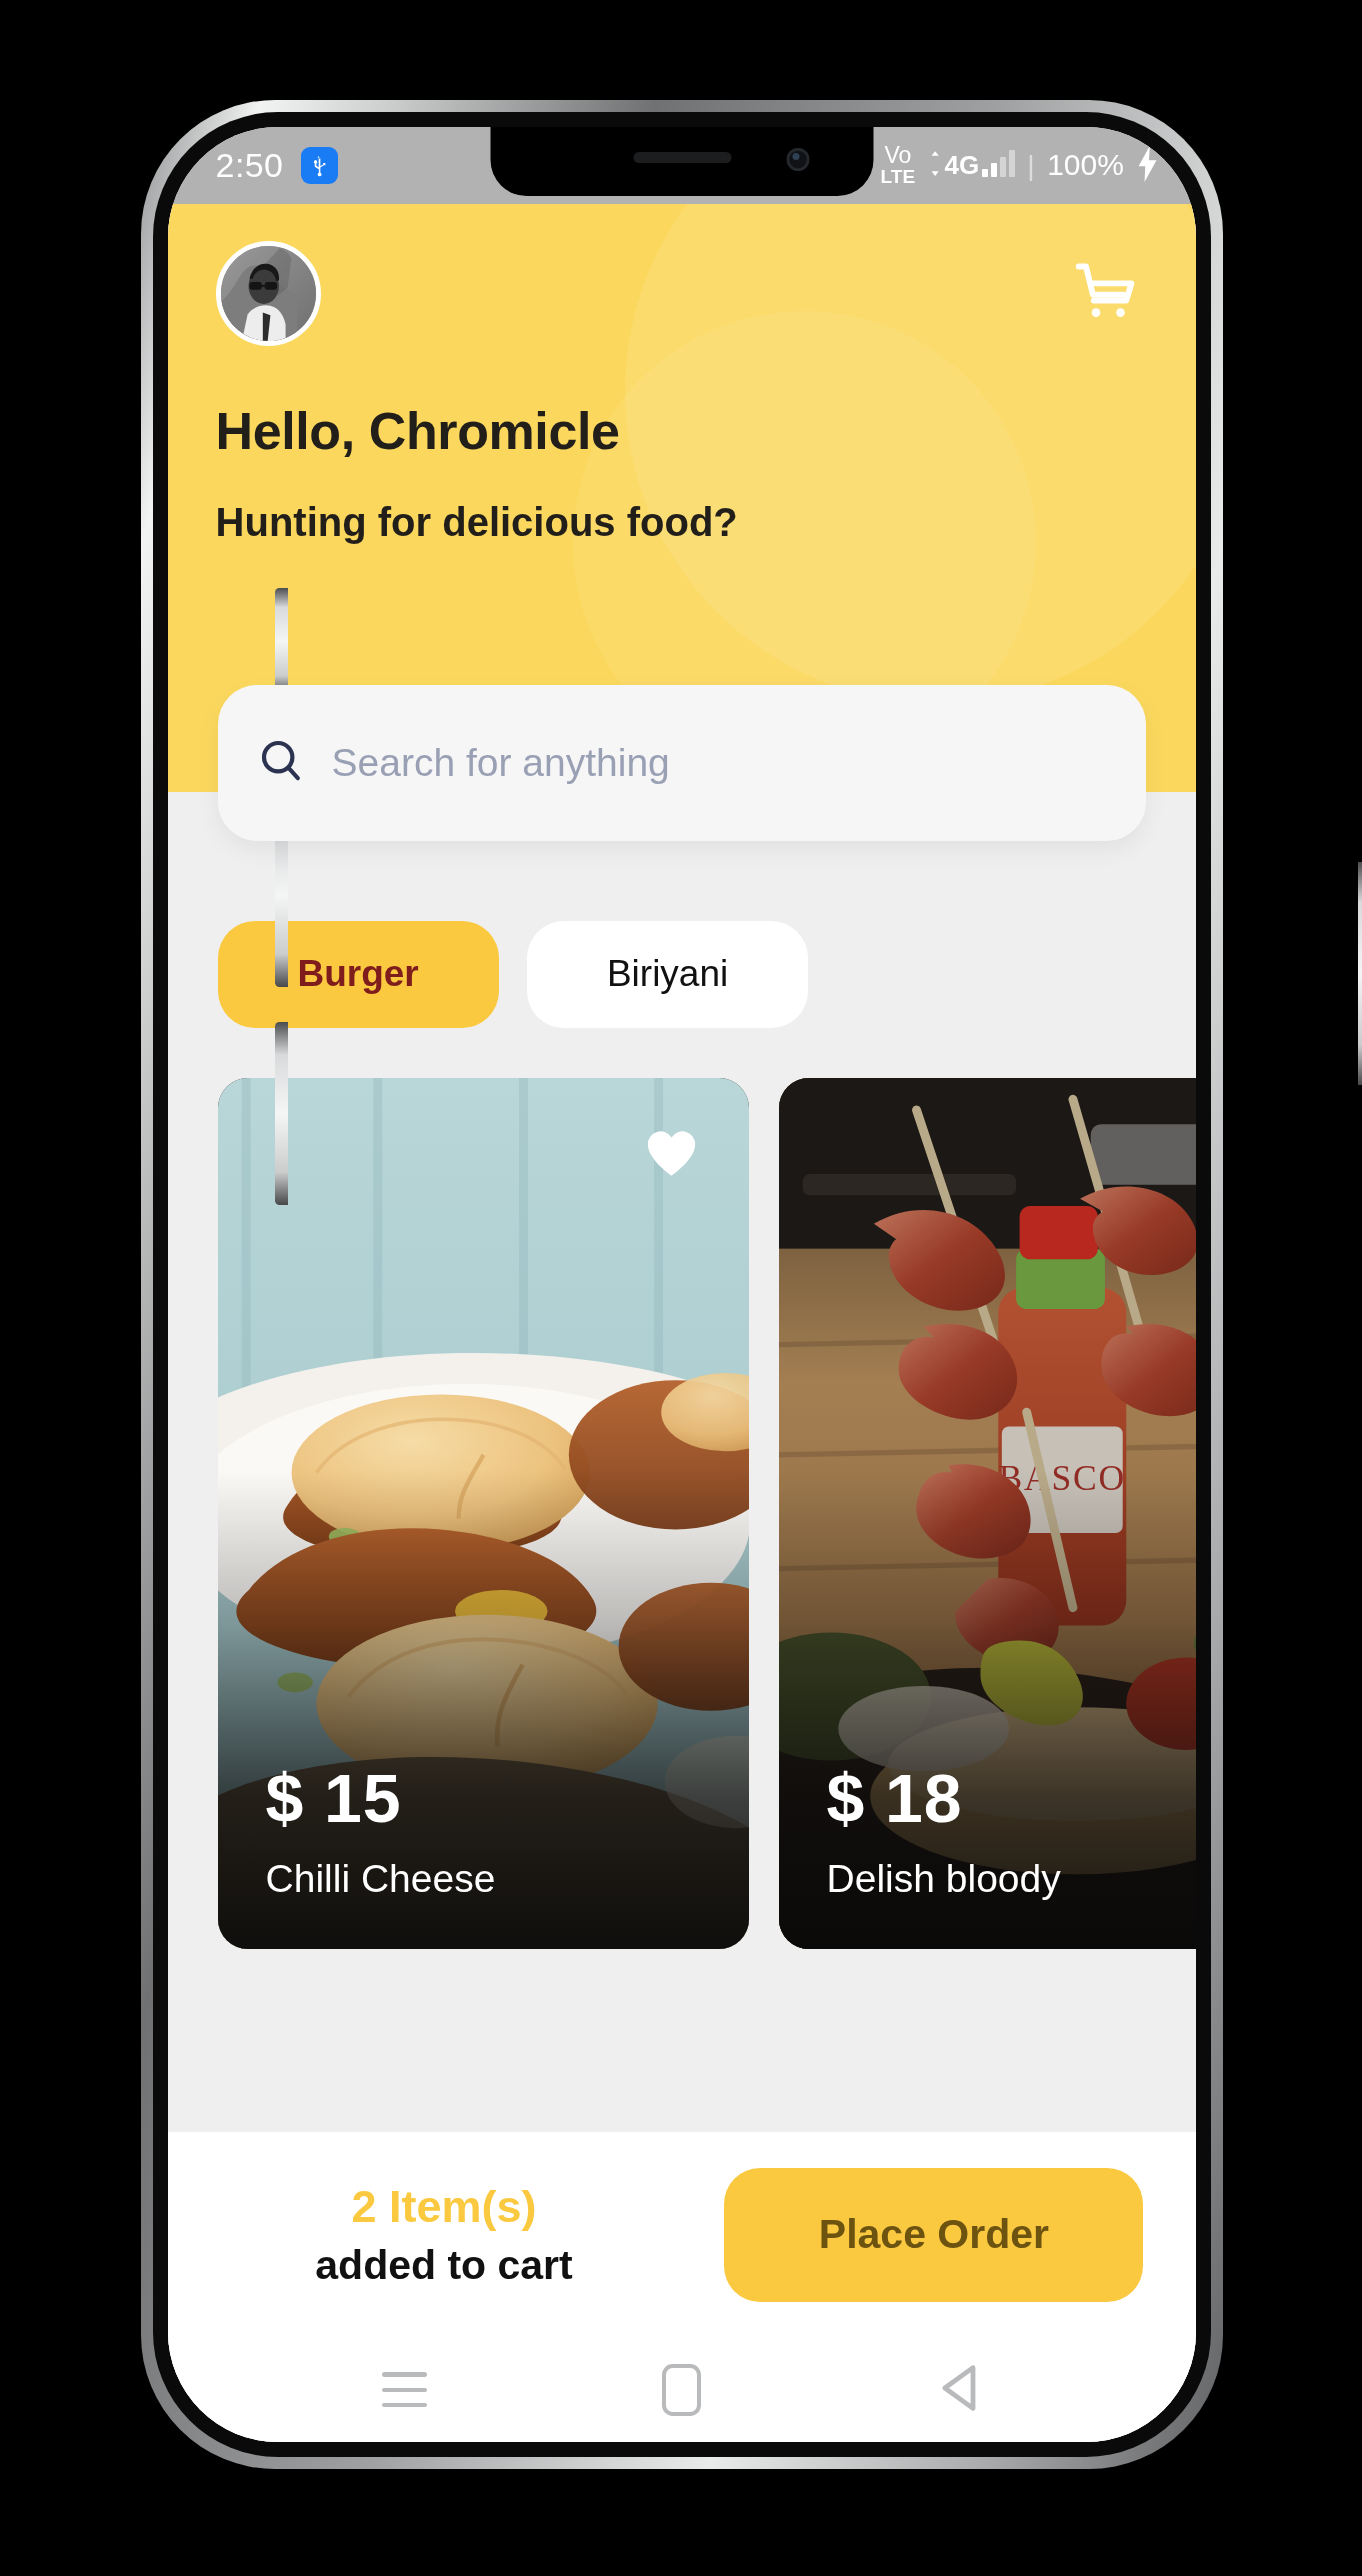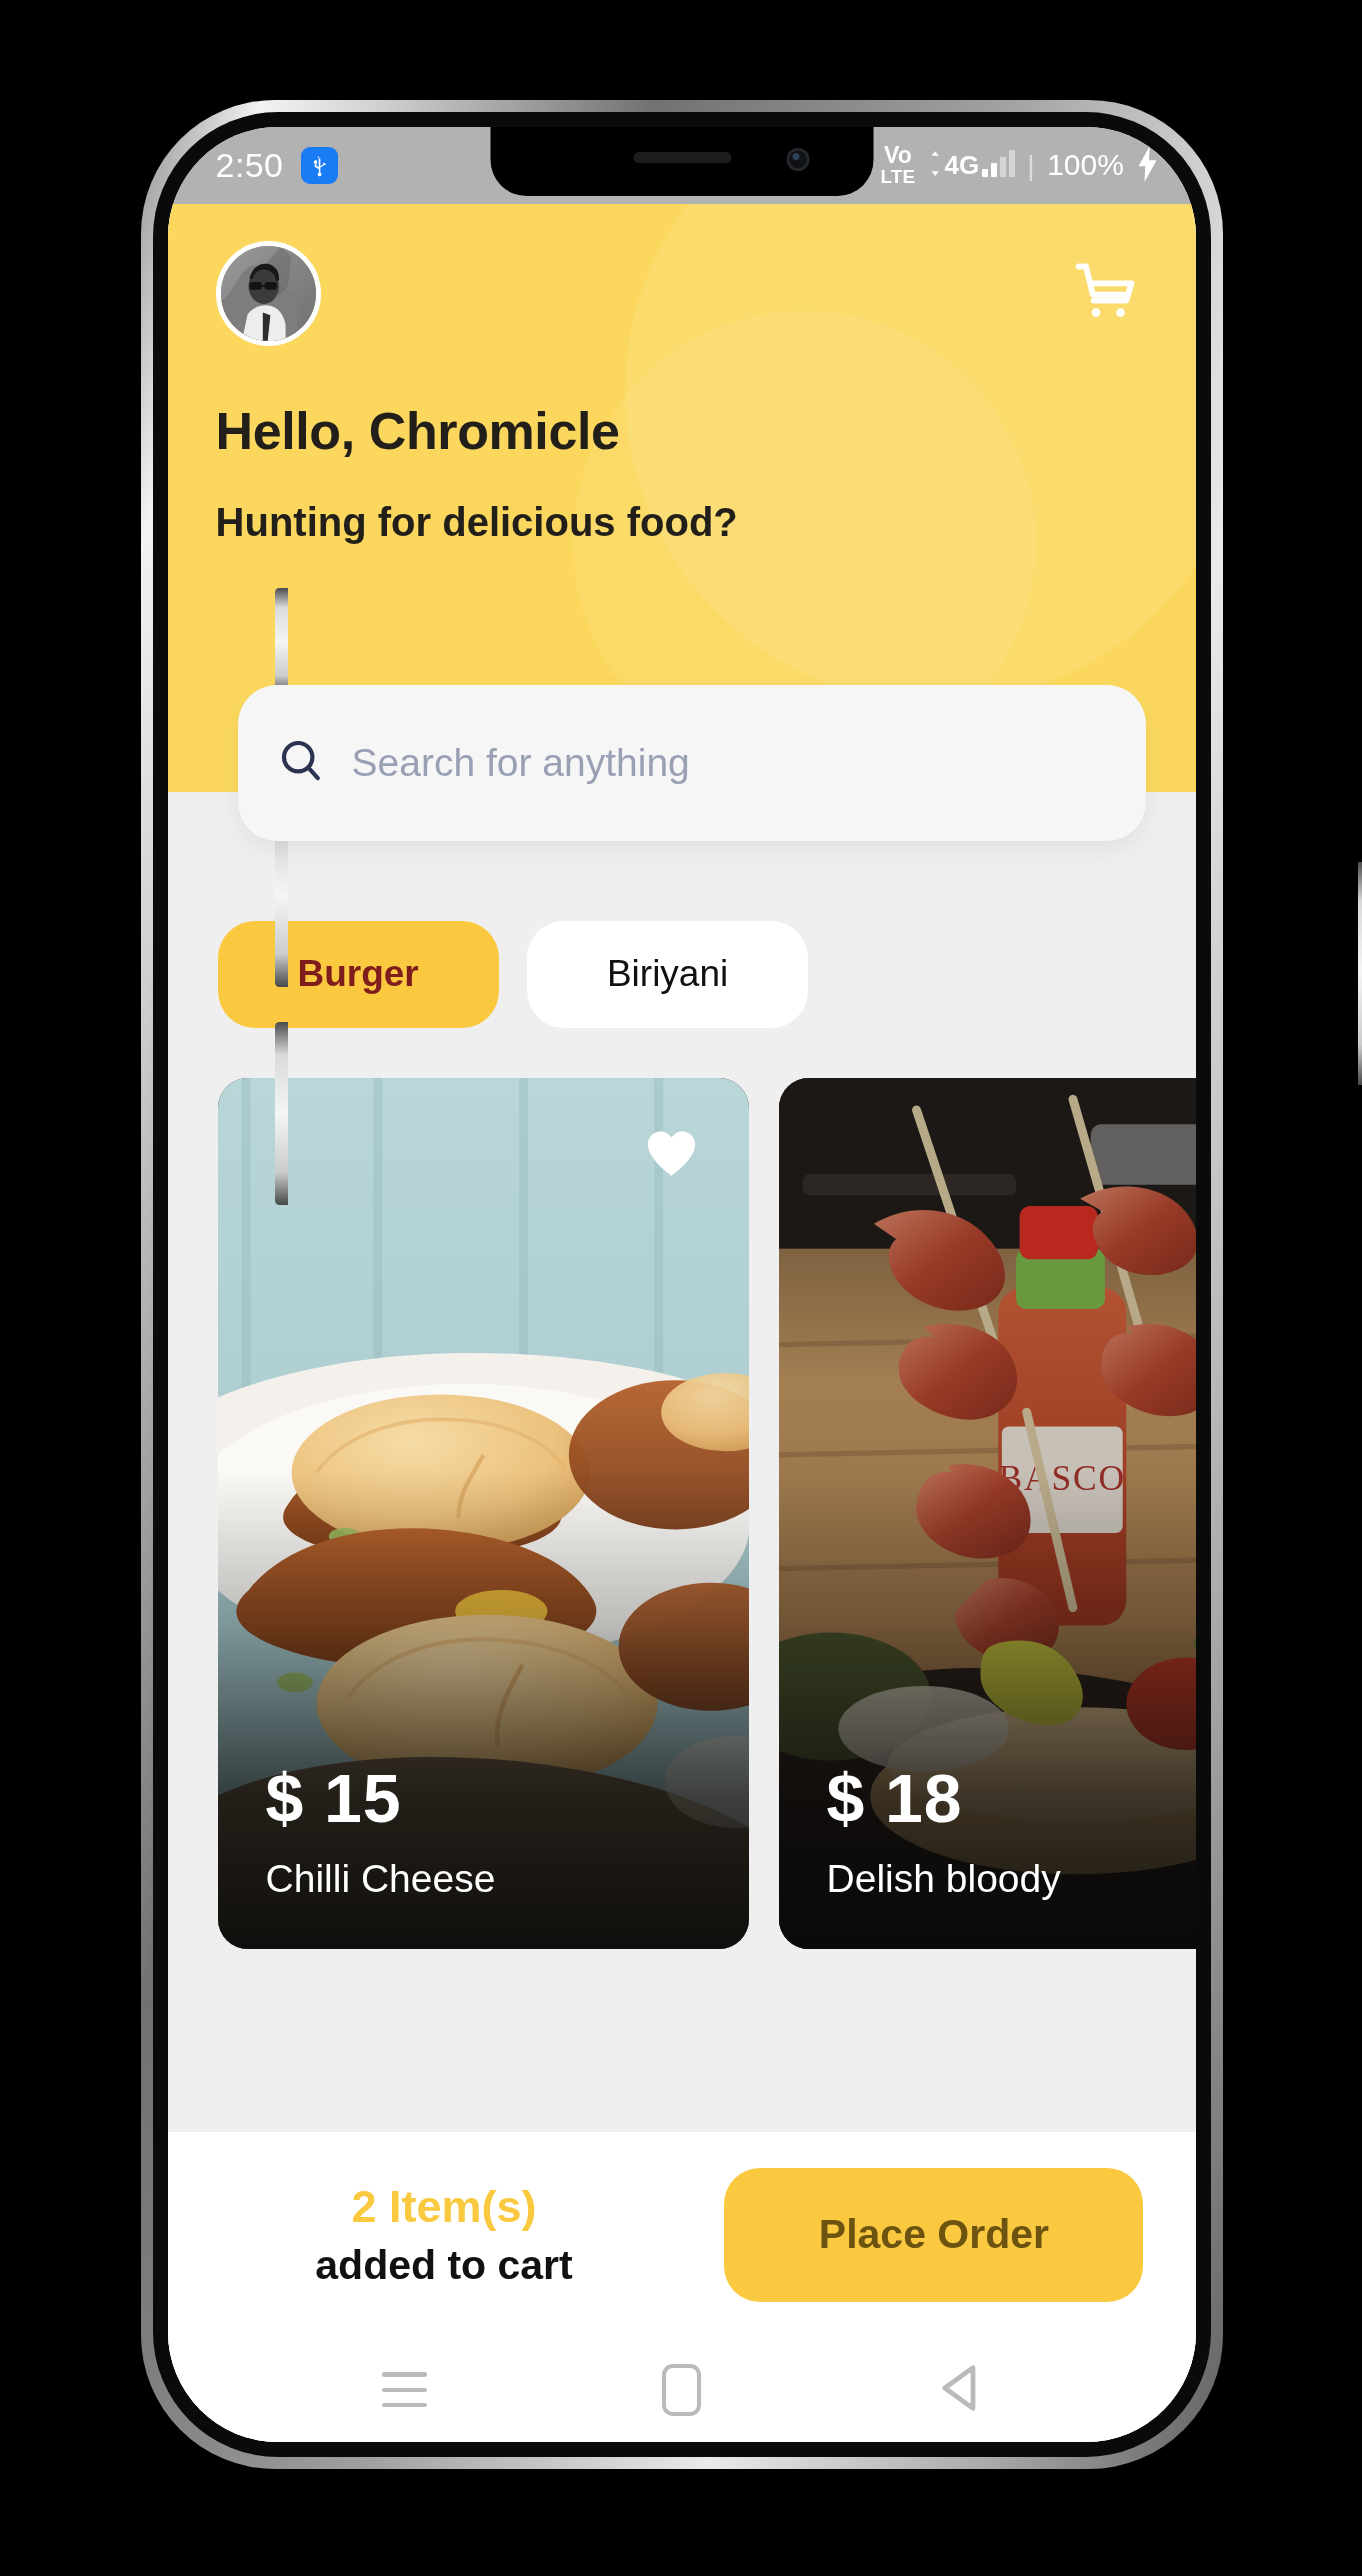--- a/index.html
+++ b/index.html
@@ -122,21 +122,21 @@
     background: #1a7cf5;
     display: flex; align-items: center; justify-content: center;
   }
   .sb-right { display: flex; align-items: center; gap: 12.5px; }
   .sb-stack {
     display: flex; flex-direction: column;
     align-items: center; justify-content: center;
     line-height: 1.0;
     color: #ffffff;
   }
-  .sb-stack .t { font-size: 23px; font-weight: bold; }
+  .sb-stack .t { font-size: 23px; font-weight: normal; }
   .sb-stack .b { font-size: 19px; font-weight: bold; }
   .sb-net { display: flex; align-items: flex-start; gap: 2.7px; color:#fff; }
   .sb-4g { font-size: 26px; font-weight: bold; }
   .bars { display: flex; align-items: flex-end; gap: 2.7px; height: 27px; }
   .bars i { display:block; width: 6.2px; background: #ffffff; border-radius: 0.9px; }
   .bars i:nth-child(1){height: 8px;}
   .bars i:nth-child(2){height: 13.4px;}
   .bars i:nth-child(3){height: 19.6px; background: rgba(255,255,255,.45);}
   .bars i:nth-child(4){height: 27px; background: rgba(255,255,255,.45);}
   .sb-batt { color:#ffffff; font-size: 30px; }
@@ -206,21 +206,21 @@
     margin-top: 39px;
     font-size: 40px;
     font-weight: bold;
     color: #221f1b;
   }
 
   
   .search-wrap {
     position: relative;
     z-index: 5;
-    margin: -107px 50px 0 70px;
+    margin: -107px 50px 0 50px;
     height: 156px;
     background: #f6f6f7;
     border-radius: 39px;
     display: flex;
     align-items: center;
     padding: 0 39px;
     gap: 27px;
     box-shadow: 0 9px 23px rgba(0,0,0,0.06);
   }
   .search-input {

